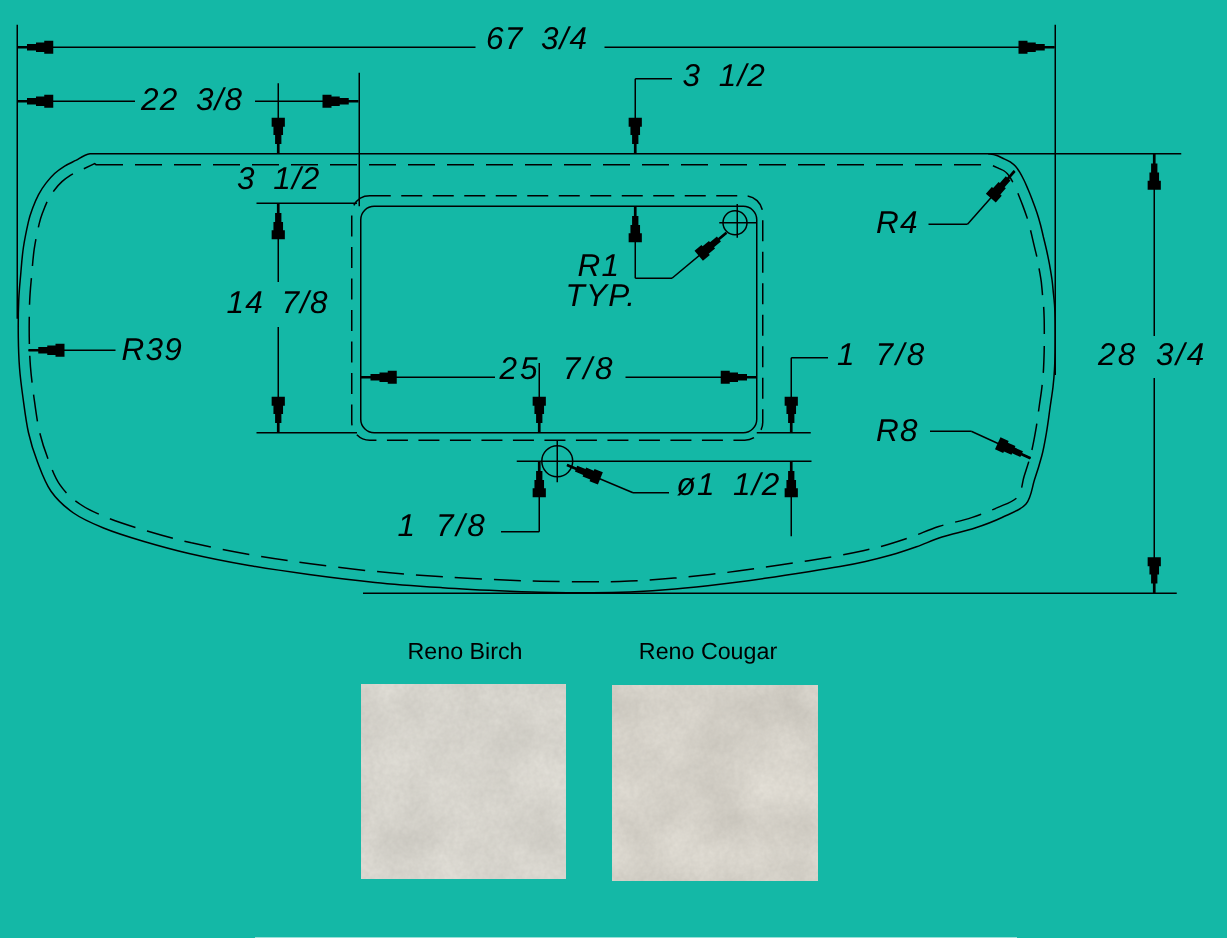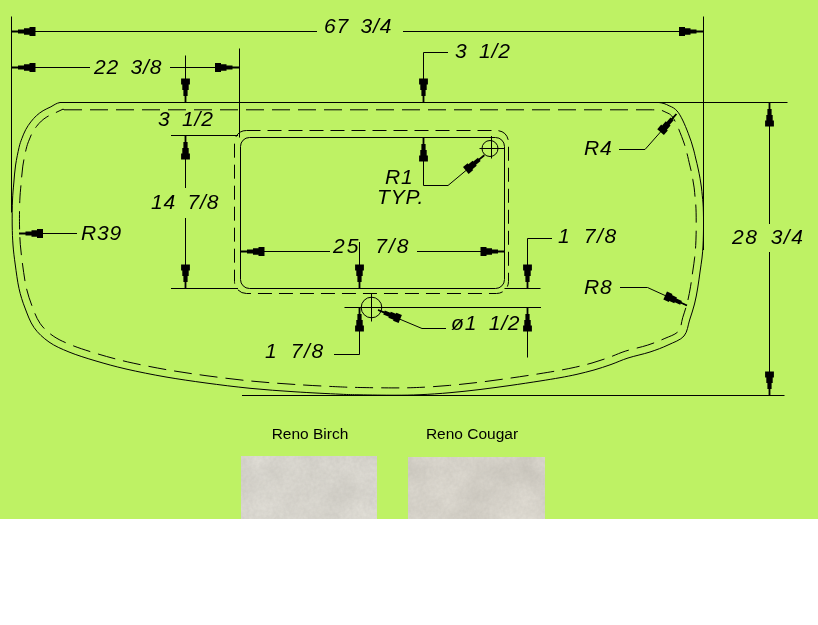--- a/index.html
+++ b/index.html
@@ -1,16 +1,16 @@
 <!DOCTYPE html>
 <html><head>
 <meta charset="utf-8">
 <style>
   html,body{margin:0;padding:0;background:#ffffff;}
-  .wrap{position:relative;width:818px;height:519px;background:#bef264;overflow:hidden;}
+  .wrap{position:relative;width:818px;height:625px;background:#14b8a6;overflow:hidden;}
   svg{position:absolute;left:0;top:0;}
   text{font-family:"Liberation Sans",sans-serif;}
   .dim{font-style:italic;font-size:21px;fill:#000;letter-spacing:0.8px;word-spacing:5px;}
   .lbl{font-size:15.5px;fill:#000;}
 </style>
 </head>
 <body>
 <div class="wrap">
 <svg width="818" height="625" viewBox="0 0 818 625">
   <defs>

